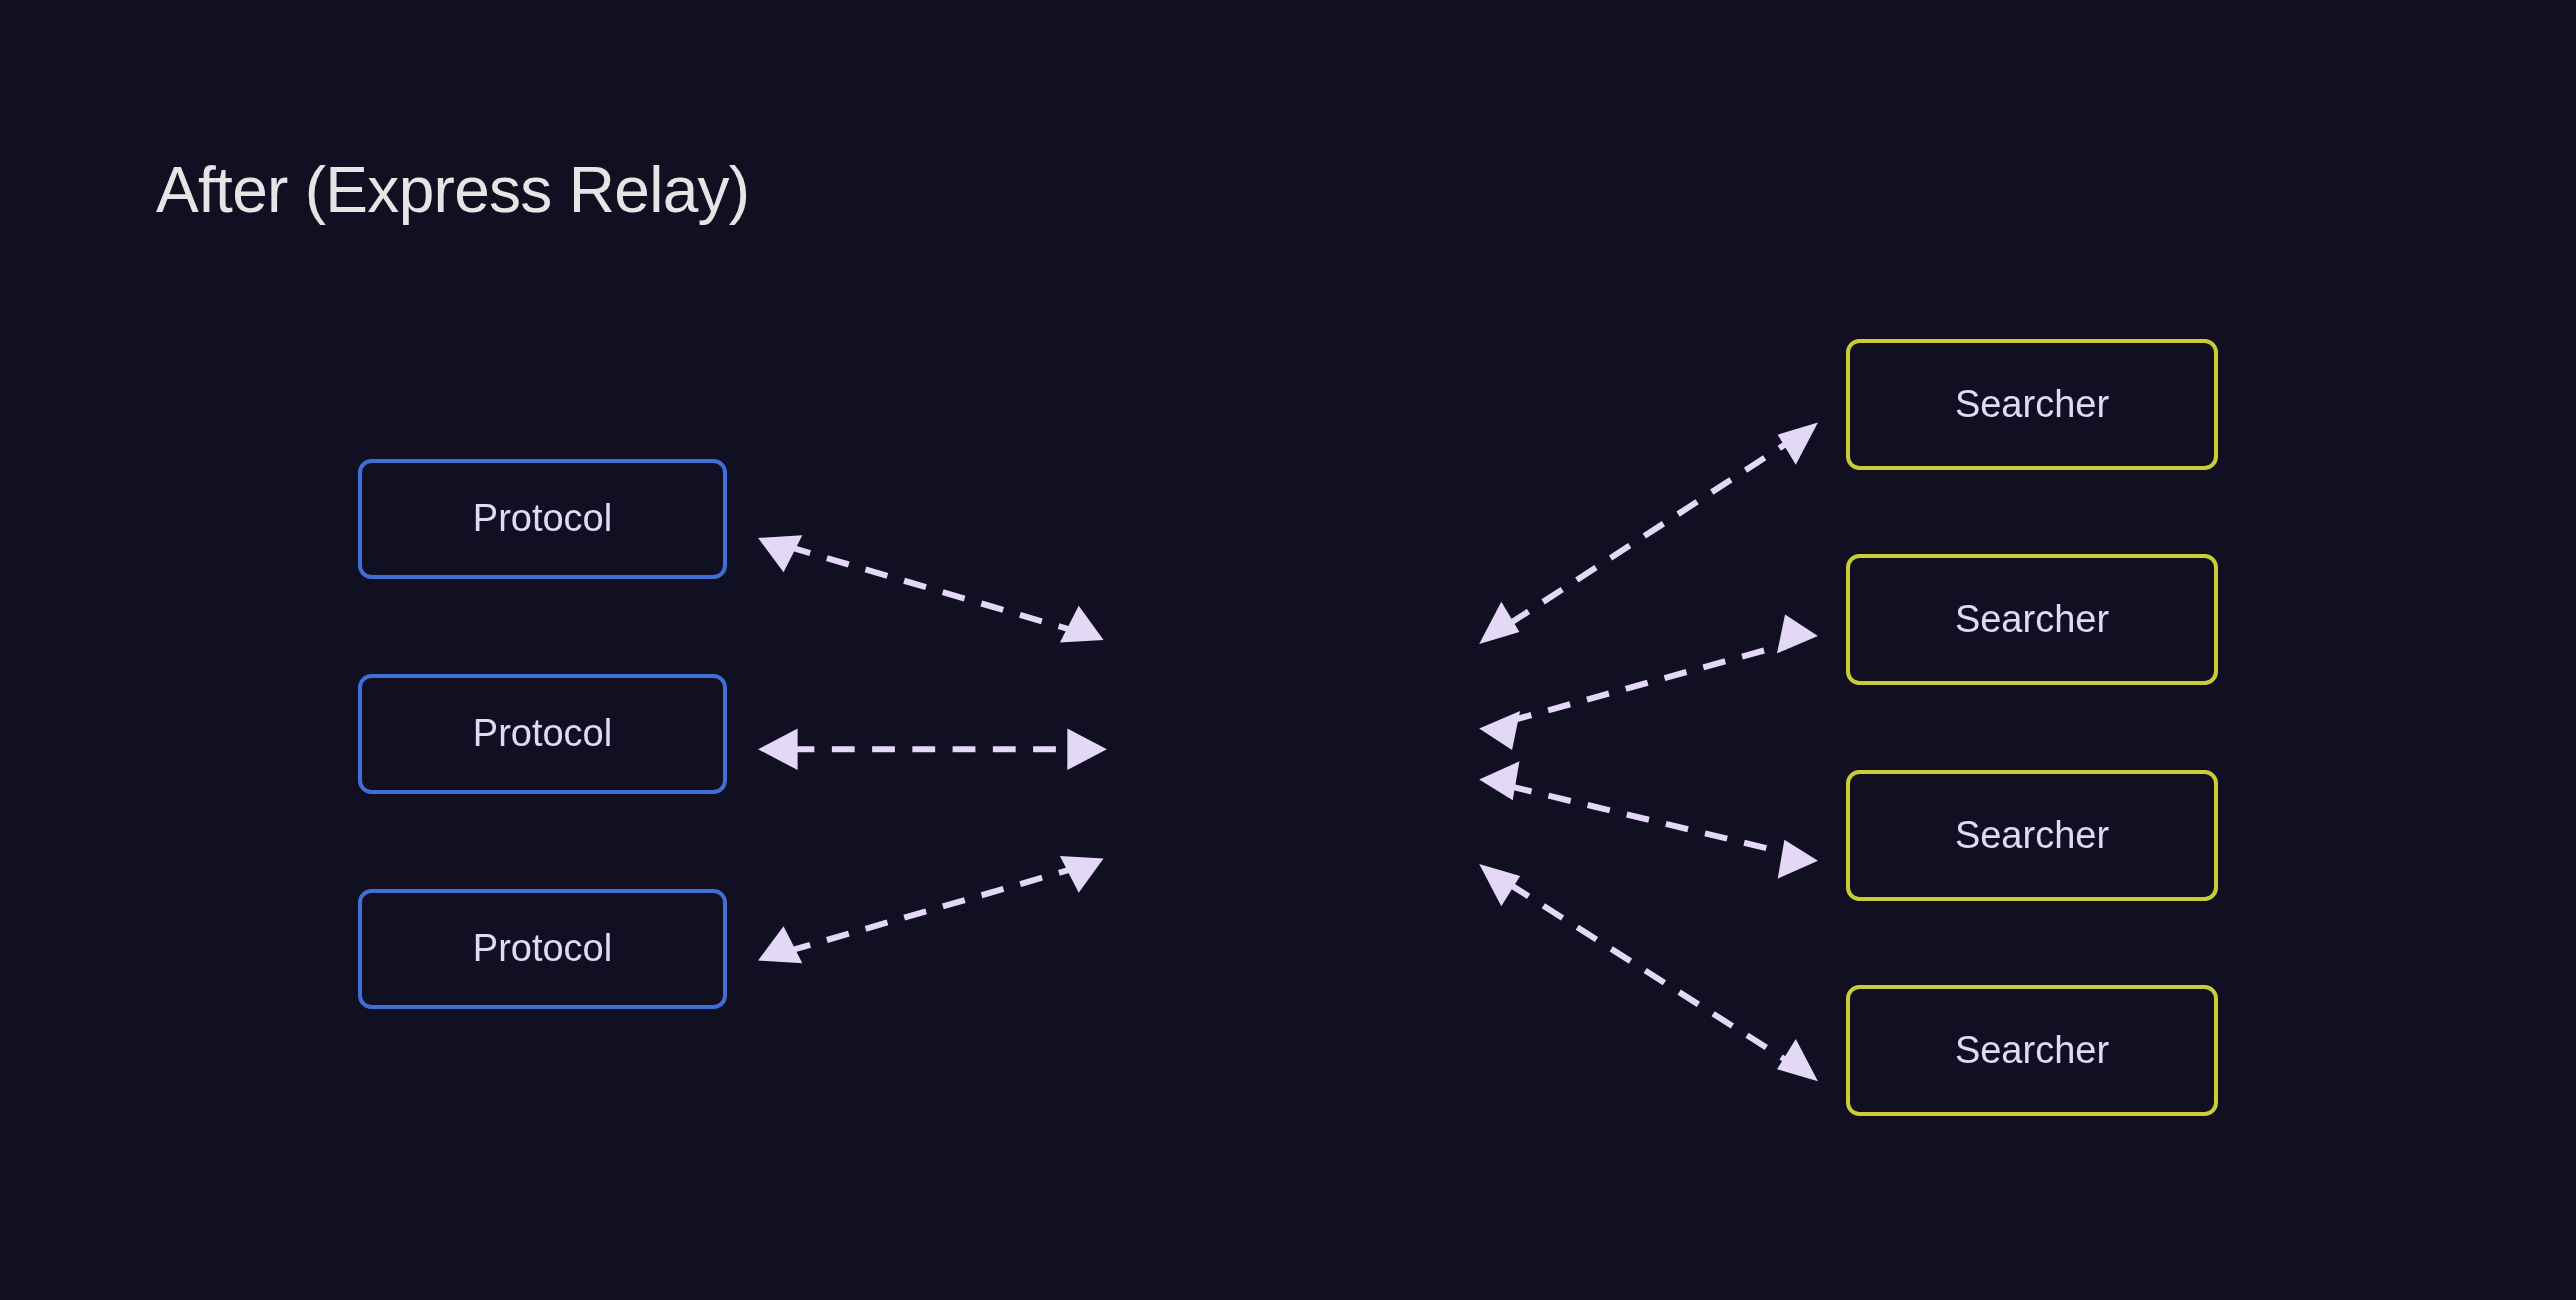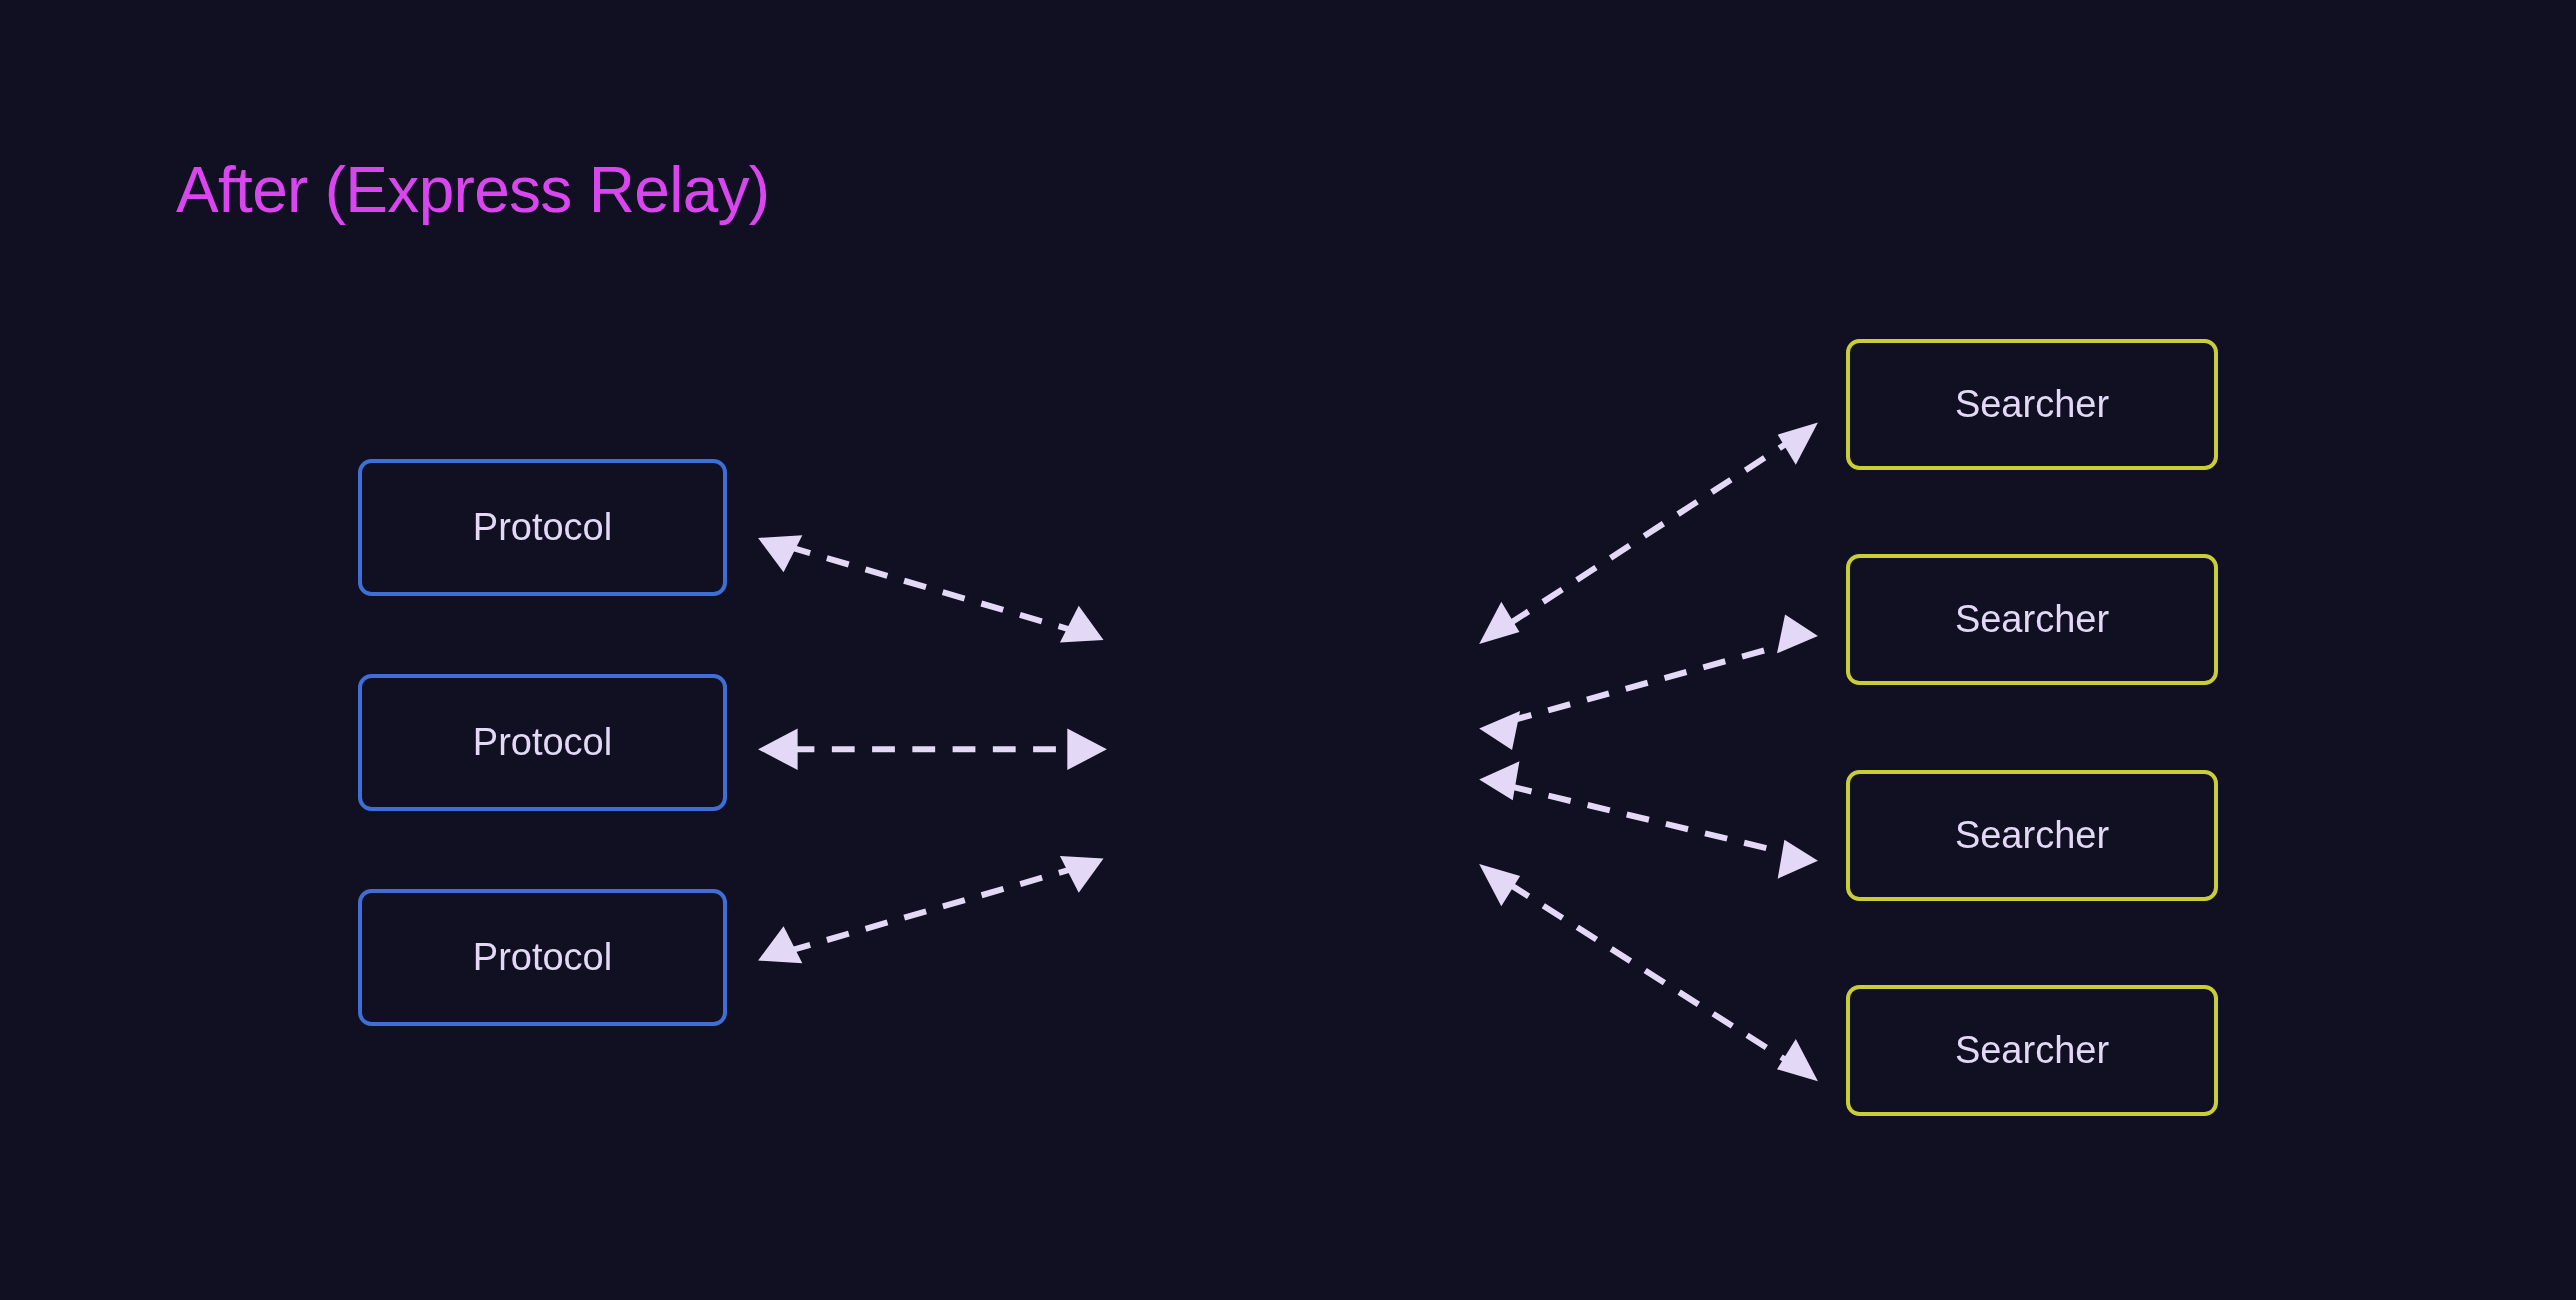--- a/index.html
+++ b/index.html
@@ -21,23 +21,22 @@
   }
 
   
   #page-title {
     position: absolute;
     left: 156px;
     top: 153px;
     font-size: 64px;
     font-weight: 400;
     letter-spacing: -0.7px;
-    color: #d946ef;
+    color: #e5e5e5;
     white-space: nowrap;
-    margin-left: 20px;
   }
 
   
   .node {
     position: absolute;
     box-sizing: border-box;
     display: flex;
     align-items: center;
     justify-content: center;
     border-radius: 13.4px;
@@ -48,21 +47,21 @@
     color: #e3d9f7;
     font-size: 38px;
     font-weight: 400;
     line-height: 1.15;
     letter-spacing: 0px;
   }
 
   .node.protocol {
     left: 358px;
     width: 369px;
-    height: 137px;
+    height: 120px;
     border: 4px solid #3f6fd6;
   }
   .node.protocol.p1 { top: 459px; }
   .node.protocol.p2 { top: 674px; }
   .node.protocol.p3 { top: 889px; }
 
   .node.relay {
     left: 1134px;
     top: 639px;
     width: 314px;

